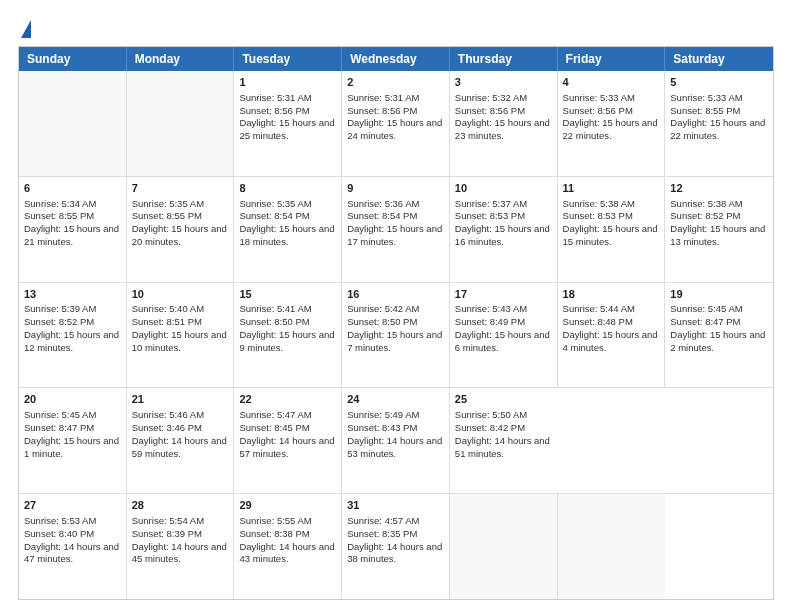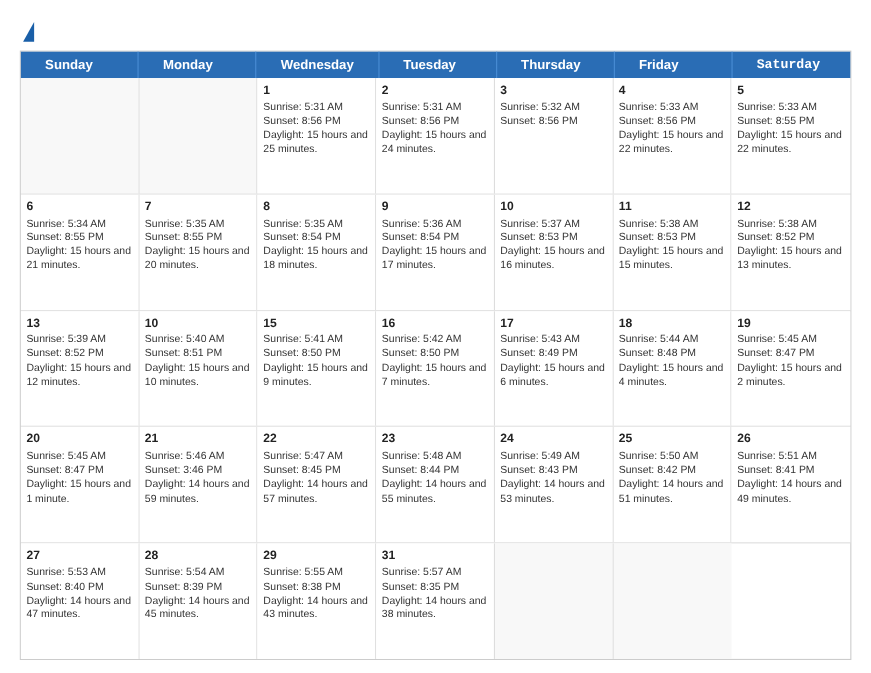--- a/index.html
+++ b/index.html
@@ -72,25 +72,25 @@
     }
     .cal-header-row {
       display: grid;
       grid-template-columns: repeat(7, 1fr);
       background: #2a6db5;
     }
     .cal-header-cell {
       color: #fff;
       font-size: 12px;
       font-weight: bold;
-      padding: 5px 22px;
+      padding: 5px 8px;
       border-right: 1px solid #4a8dd5;
       text-align: left;
     }
-    .cal-header-cell:last-child { border-right: none; font-family: Liberation Mono, monospace; }
+    .cal-header-cell:last-child { border-right: none; }
     .cal-body {
       flex: 1;
       display: flex;
       flex-direction: column;
     }
     .cal-row {
       display: grid;
       grid-template-columns: repeat(7, 1fr);
       flex: 1;
       border-top: 1px solid #ddd;
@@ -129,22 +129,22 @@
     <div class="title-block">
       <div class="month-title"></div>
       <div class="location-title"></div>
     </div>
   </div>
 
   <div class="calendar">
     <div class="cal-header-row">
     <div class="cal-header-cell">Sunday</div>
         <div class="cal-header-cell">Monday</div>
+        <div class="cal-header-cell">Tuesday</div>
         <div class="cal-header-cell">Wednesday</div>
-        <div class="cal-header-cell">Tuesday</div>
         <div class="cal-header-cell">Thursday</div>
         <div class="cal-header-cell">Friday</div>
         <div class="cal-header-cell">Saturday</div>
       </div>
     <div class="cal-body">
     <div class="cal-row">
           <div class="cal-cell empty"></div>
           <div class="cal-cell empty"></div>
           <div class="cal-cell">
             <div class="day-number">1</div>
@@ -155,20 +155,21 @@
           <div class="cal-cell">
             <div class="day-number">2</div>
             <div>Sunrise: 5:31 AM</div>
             <div>Sunset: 8:56 PM</div>
             <div>Daylight: 15 hours and 24 minutes.</div>
           </div>
           <div class="cal-cell">
             <div class="day-number">3</div>
             <div>Sunrise: 5:32 AM</div>
             <div>Sunset: 8:56 PM</div>
+            <div>Daylight: 15 hours and 23 minutes.</div>
           </div>
           <div class="cal-cell">
             <div class="day-number">4</div>
             <div>Sunrise: 5:33 AM</div>
             <div>Sunset: 8:56 PM</div>
             <div>Daylight: 15 hours and 22 minutes.</div>
           </div>
           <div class="cal-cell">
             <div class="day-number">5</div>
             <div>Sunrise: 5:33 AM</div>
@@ -277,43 +278,31 @@
             <div>Sunset: 3:46 PM</div>
             <div>Daylight: 14 hours and 59 minutes.</div>
           </div>
           <div class="cal-cell">
             <div class="day-number">22</div>
             <div>Sunrise: 5:47 AM</div>
             <div>Sunset: 8:45 PM</div>
             <div>Daylight: 14 hours and 57 minutes.</div>
           </div>
           <div class="cal-cell">
-            <div class="day-number">23</div>
-            <div>Sunrise: 5:48 AM</div>
-            <div>Sunset: 8:44 PM</div>
-            <div>Daylight: 14 hours and 55 minutes.</div>
-          </div>
-          <div class="cal-cell">
             <div class="day-number">24</div>
             <div>Sunrise: 5:49 AM</div>
             <div>Sunset: 8:43 PM</div>
             <div>Daylight: 14 hours and 53 minutes.</div>
           </div>
           <div class="cal-cell">
             <div class="day-number">25</div>
             <div>Sunrise: 5:50 AM</div>
             <div>Sunset: 8:42 PM</div>
             <div>Daylight: 14 hours and 51 minutes.</div>
           </div>
-          <div class="cal-cell">
-            <div class="day-number">26</div>
-            <div>Sunrise: 5:51 AM</div>
-            <div>Sunset: 8:41 PM</div>
-            <div>Daylight: 14 hours and 49 minutes.</div>
-          </div>
         </div>
         <div class="cal-row">
           <div class="cal-cell">
             <div class="day-number">27</div>
             <div>Sunrise: 5:53 AM</div>
             <div>Sunset: 8:40 PM</div>
             <div>Daylight: 14 hours and 47 minutes.</div>
           </div>
           <div class="cal-cell">
             <div class="day-number">28</div>
@@ -322,21 +311,21 @@
             <div>Daylight: 14 hours and 45 minutes.</div>
           </div>
           <div class="cal-cell">
             <div class="day-number">29</div>
             <div>Sunrise: 5:55 AM</div>
             <div>Sunset: 8:38 PM</div>
             <div>Daylight: 14 hours and 43 minutes.</div>
           </div>
           <div class="cal-cell">
             <div class="day-number">31</div>
-            <div>Sunrise: 5:57 AM</div>
+            <div>Sunrise: 4:57 AM</div>
             <div>Sunset: 8:35 PM</div>
             <div>Daylight: 14 hours and 38 minutes.</div>
           </div>
           <div class="cal-cell empty"></div>
           <div class="cal-cell empty"></div>
         </div>
       </div>
   </div>
 </div>
 

